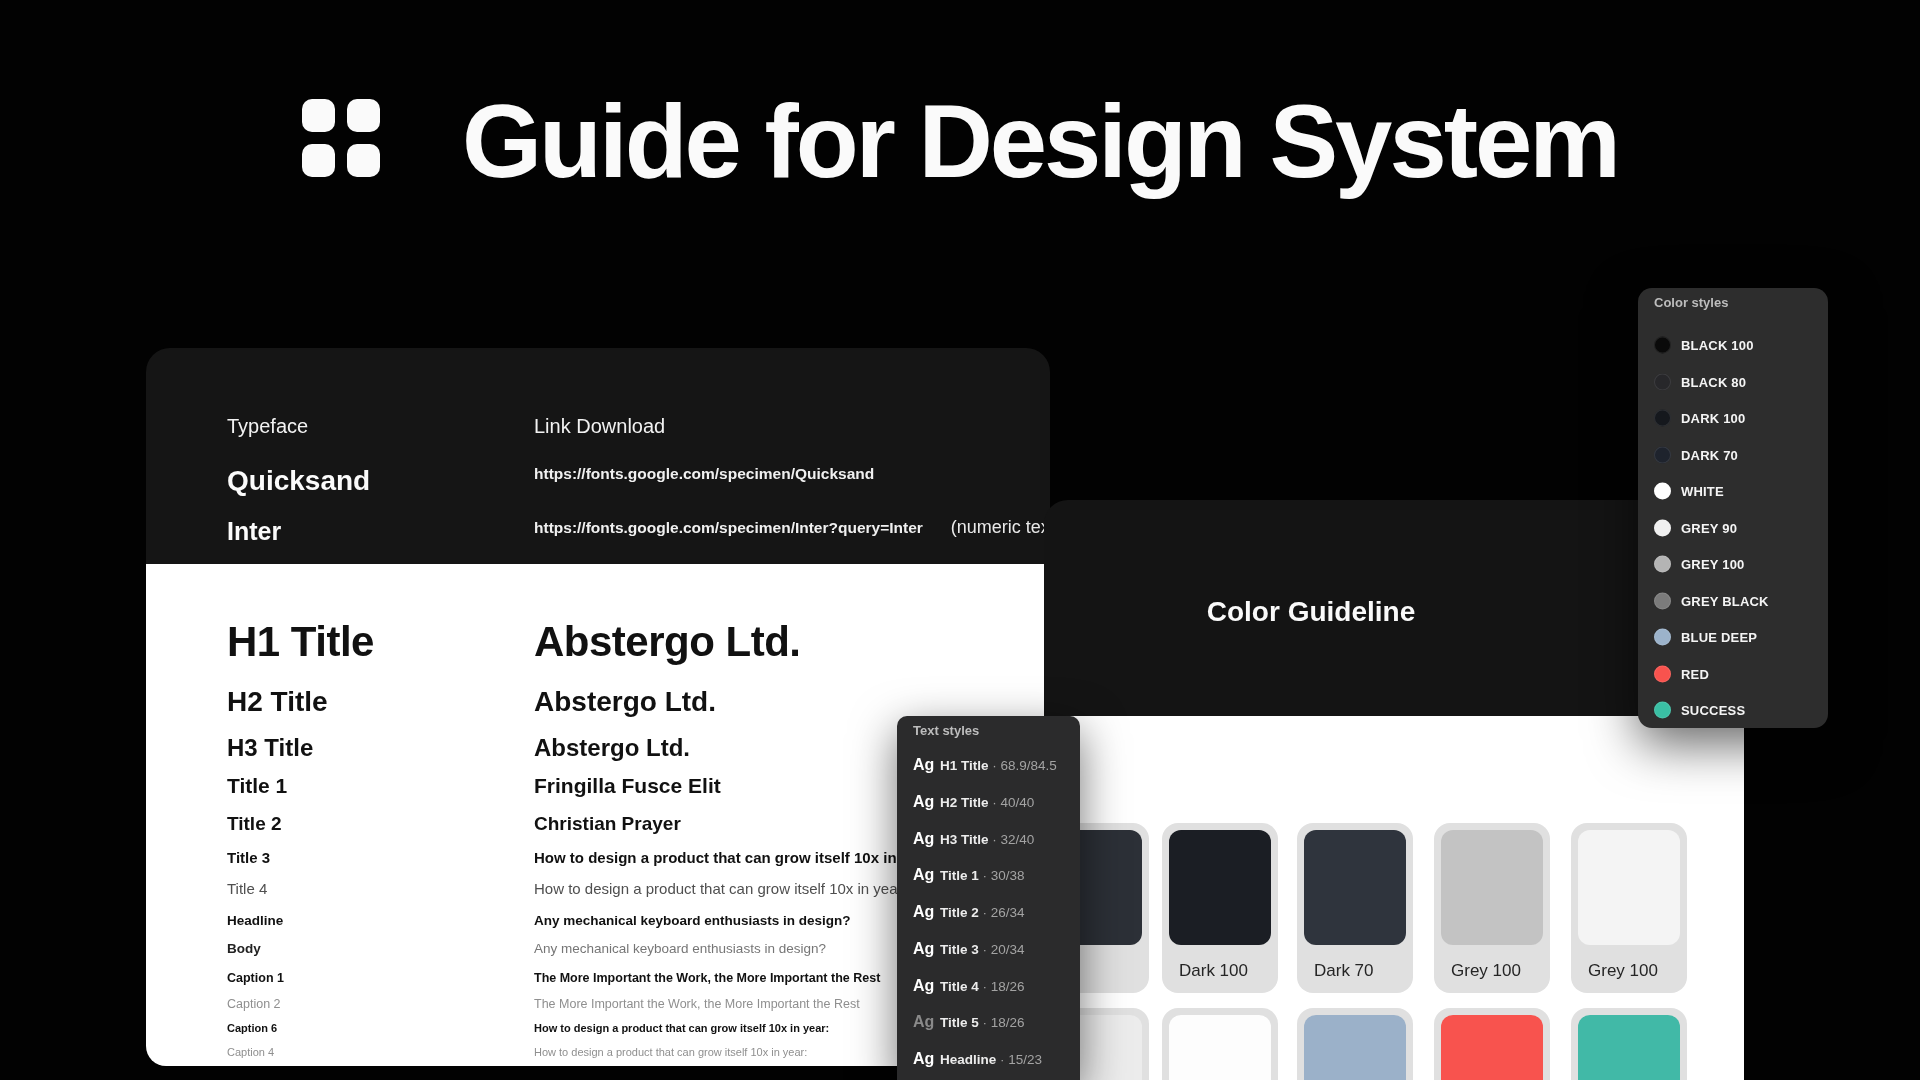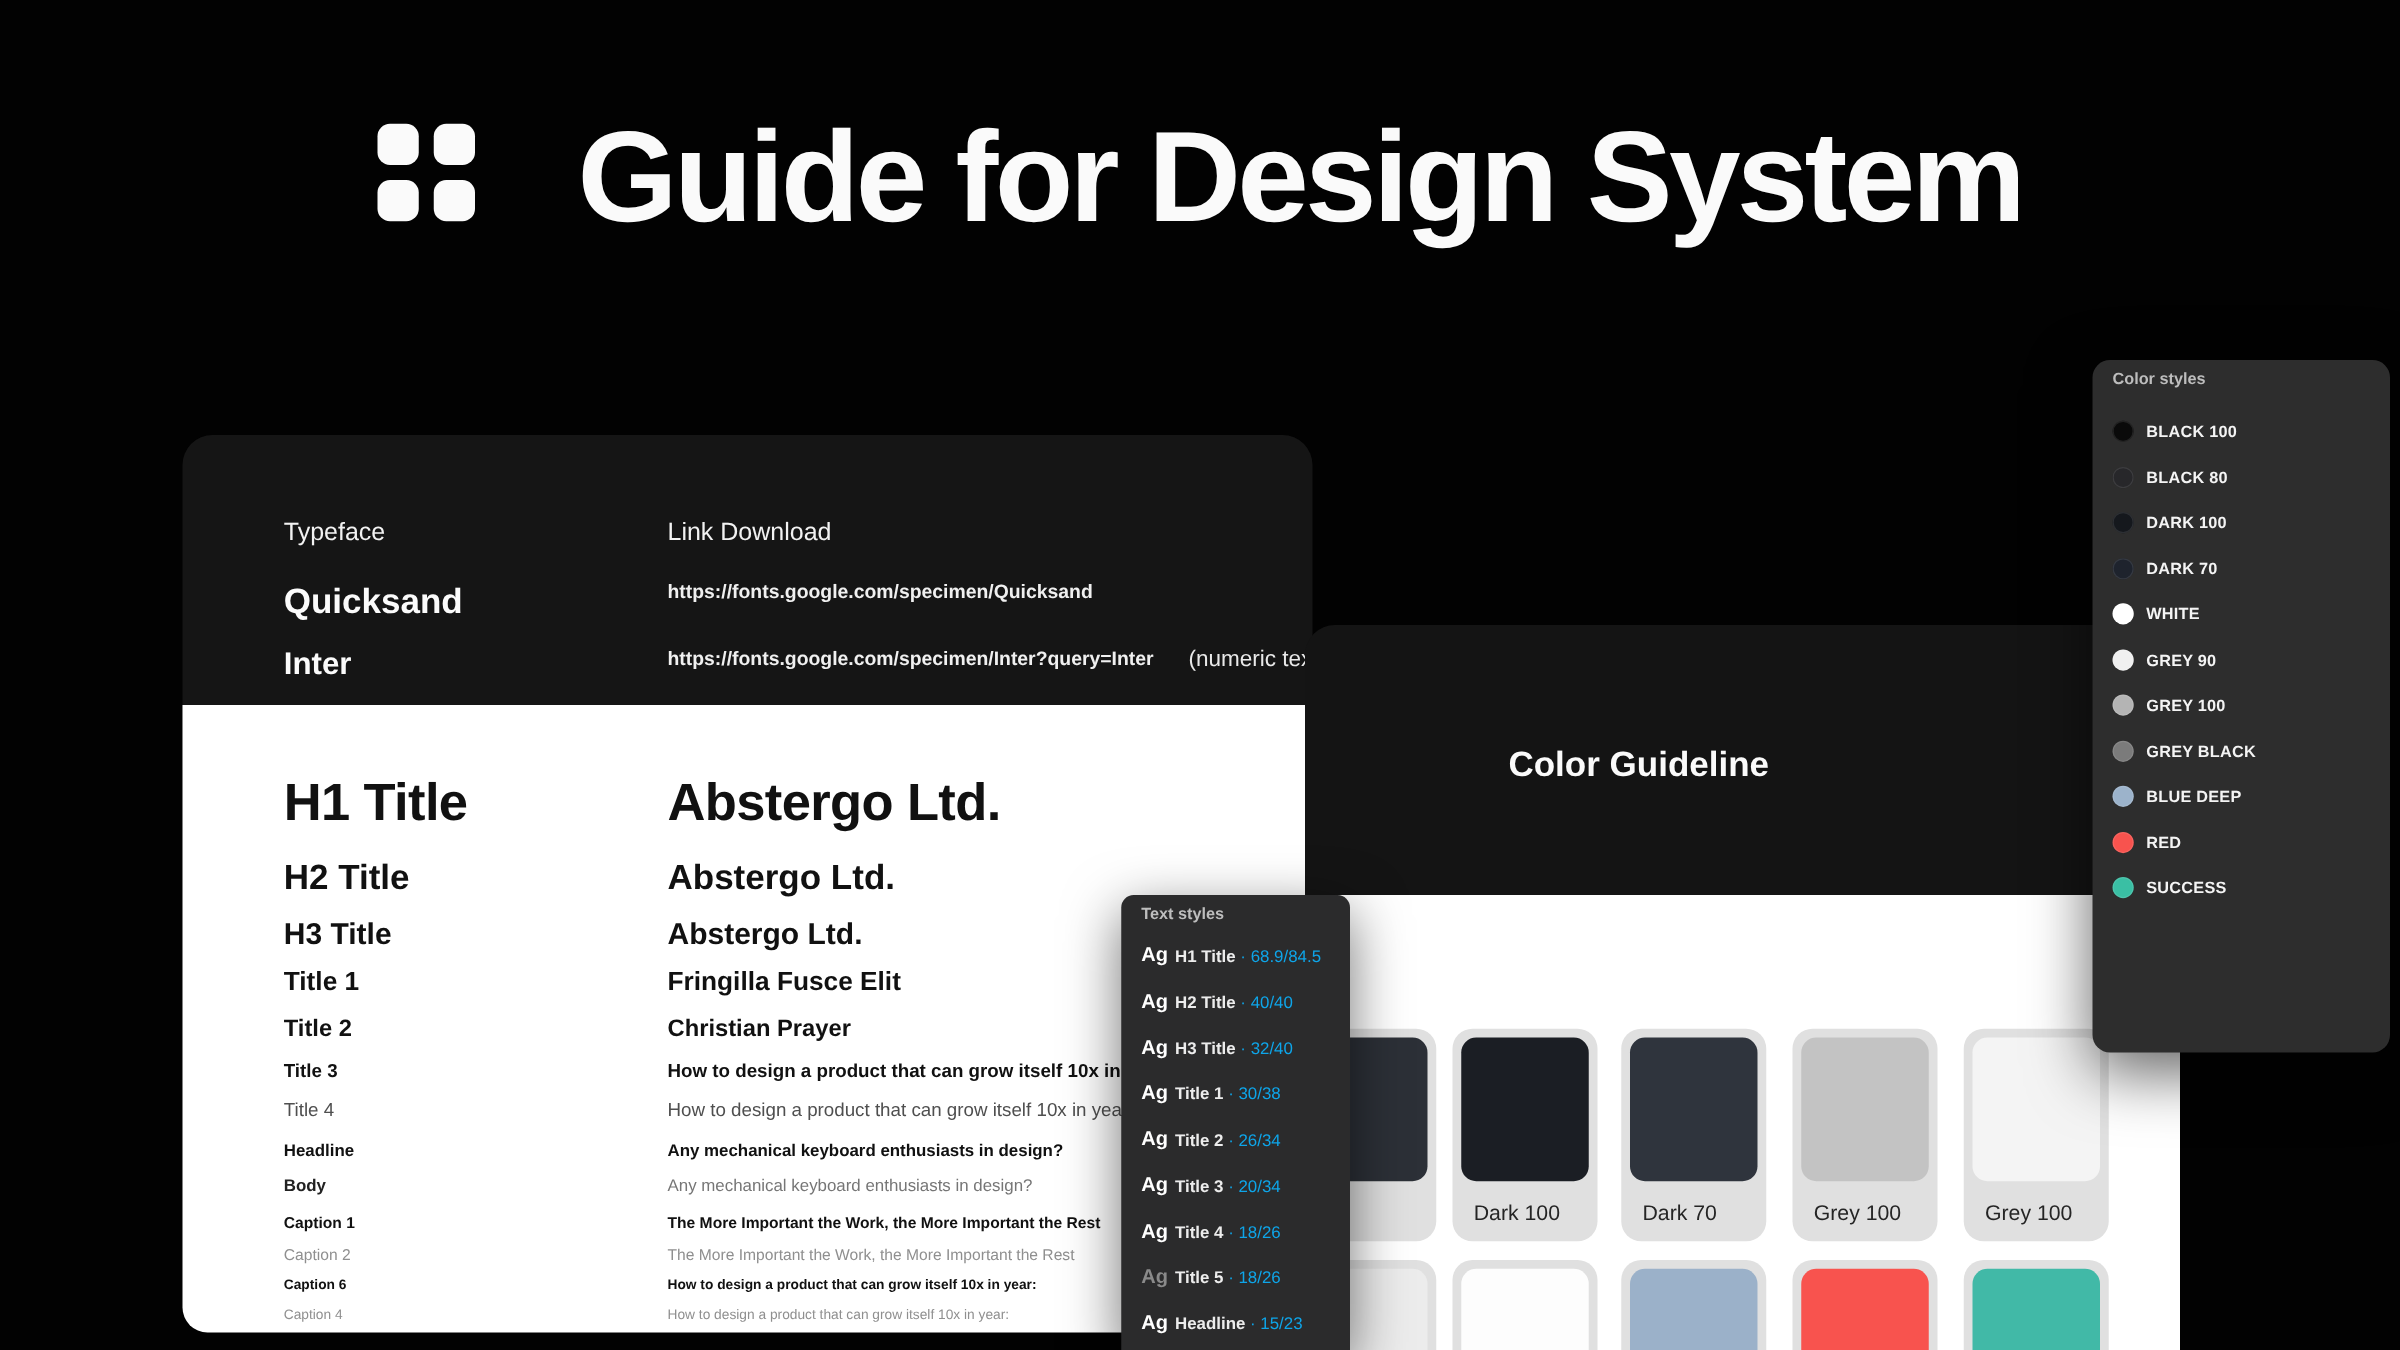--- a/index.html
+++ b/index.html
@@ -61,25 +61,25 @@
                 color:#252525;white-space:nowrap;}
 
   
   .ts-panel{left:897px;top:716px;width:183px;height:364px;background:#2b2b2c;
             border-radius:10px 10px 0 0;box-shadow:0 14px 45px rgba(0,0,0,.55);z-index:10;}
   .panel-header{position:absolute;left:16px;top:7px;font-size:13px;font-weight:700;color:#bdbdbd;white-space:nowrap;}
   .ts-item{position:absolute;left:0;width:100%;transform:translateY(-50%);white-space:nowrap;}
   .ts-ag{position:absolute;left:16px;transform:translateY(-50%);font-size:16px;font-weight:700;color:#ffffff;}
   .ts-item.dim .ts-ag{color:#8a8a8a;}
   .ts-text{position:absolute;left:43px;transform:translateY(-50%);font-size:13.5px;font-weight:600;color:#ececec;}
-  .ts-val{color:#0ea5e9;font-weight:500;}
-
-  
-  .cs-panel{left:1674px;top:288px;width:190px;height:554px;background:#2d2d2d;
-            border-radius:14px;box-shadow:0 16px 50px rgba(0,0,0,.6);z-index:10;padding-left:48px;}
+  .ts-val{color:#a3a3a3;font-weight:500;}
+
+  
+  .cs-panel{left:1638px;top:288px;width:190px;height:440px;background:#2d2d2d;
+            border-radius:14px;box-shadow:0 16px 50px rgba(0,0,0,.6);z-index:10;}
   .cs-item{position:absolute;left:0;width:100%;transform:translateY(-50%);}
   .cs-dot{position:absolute;left:16px;top:50%;transform:translateY(-50%);width:17px;height:17px;
           border-radius:50%;box-shadow:inset 0 0 0 1px rgba(255,255,255,.10);}
   .cs-label{position:absolute;left:43px;top:50%;transform:translateY(-50%);
             font-size:13px;font-weight:700;color:#f4f4f4;white-space:nowrap;letter-spacing:.2px;}
 </style>
 </head>
 <body>
 
 <div class="abs logo">

